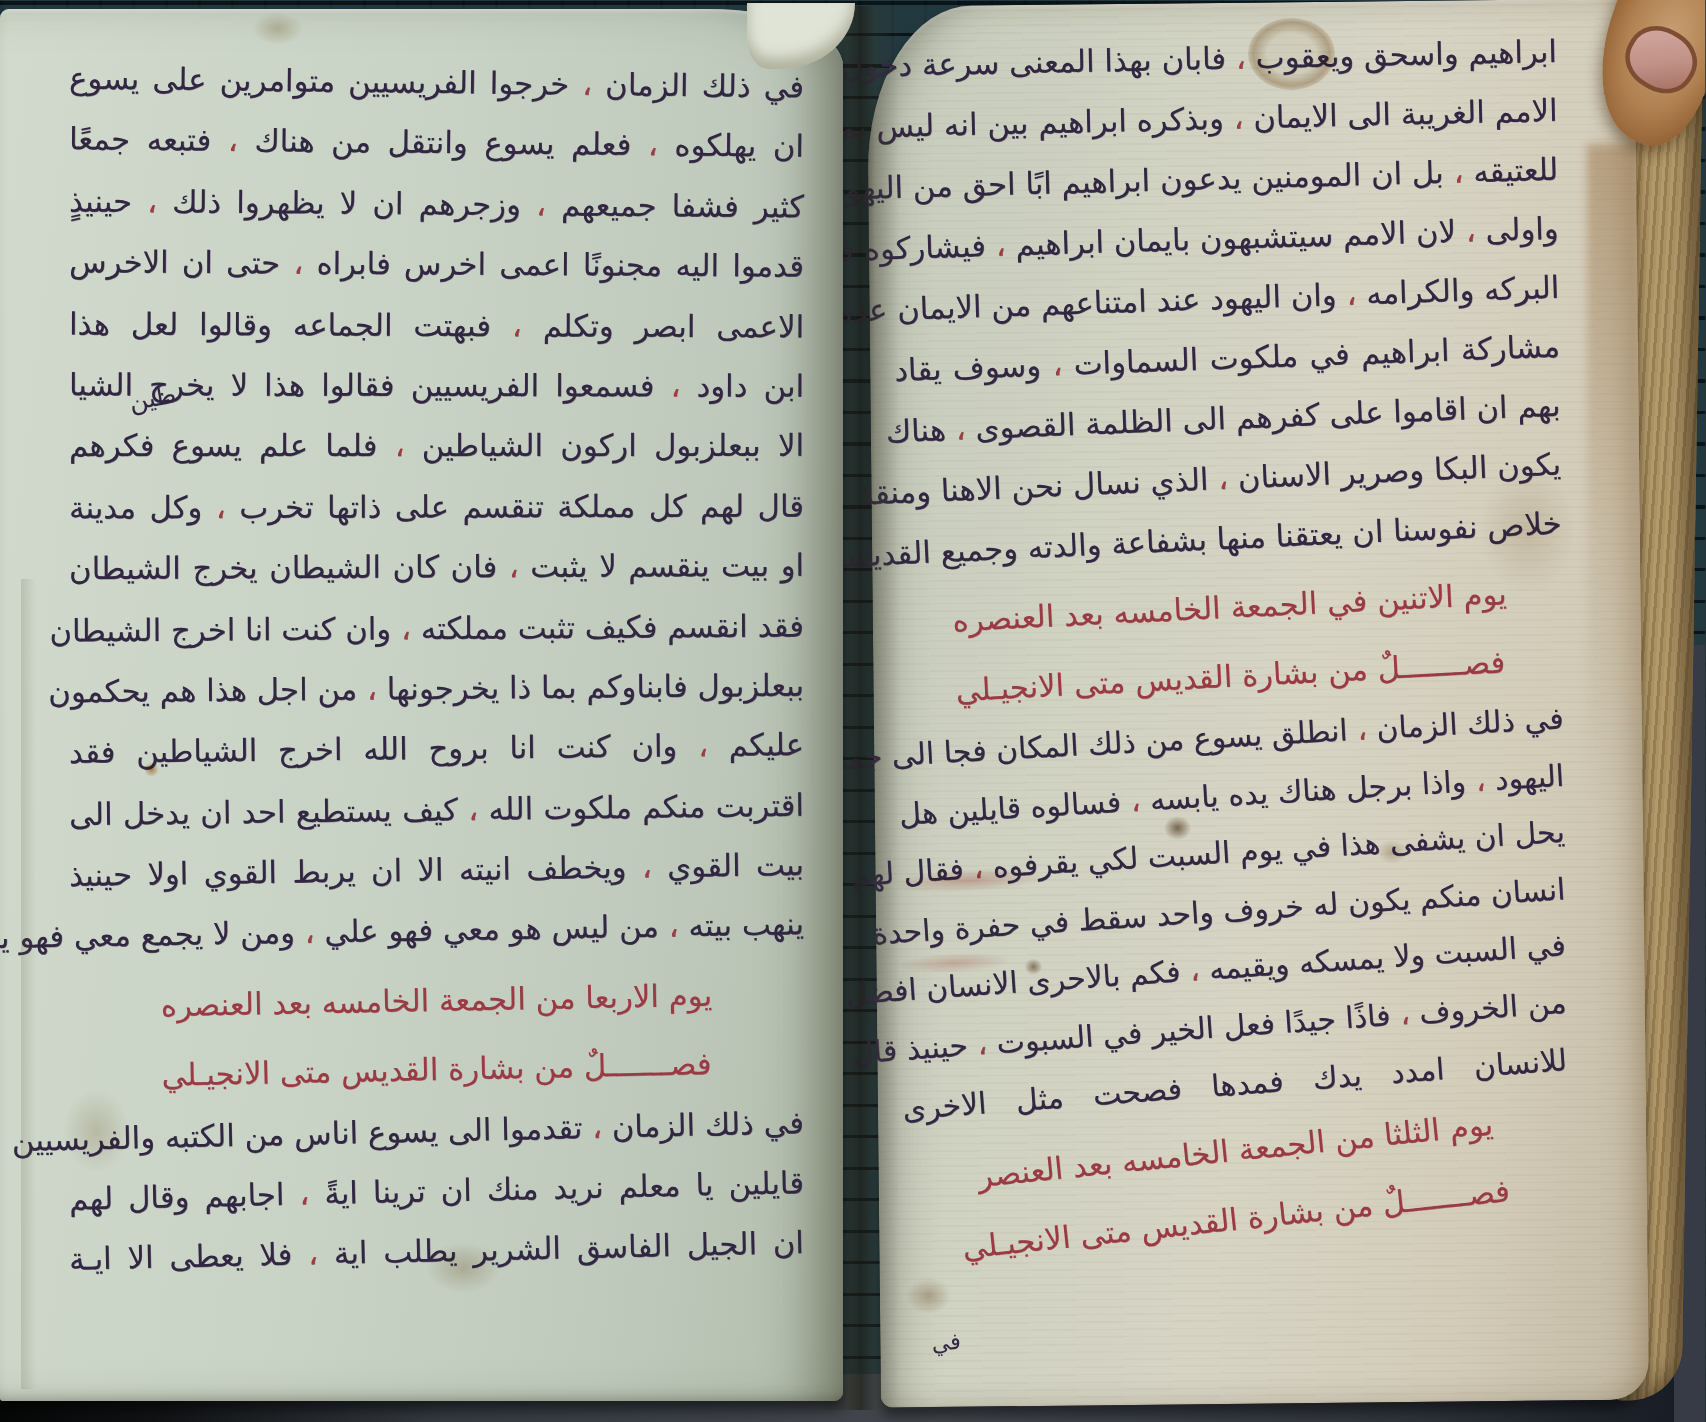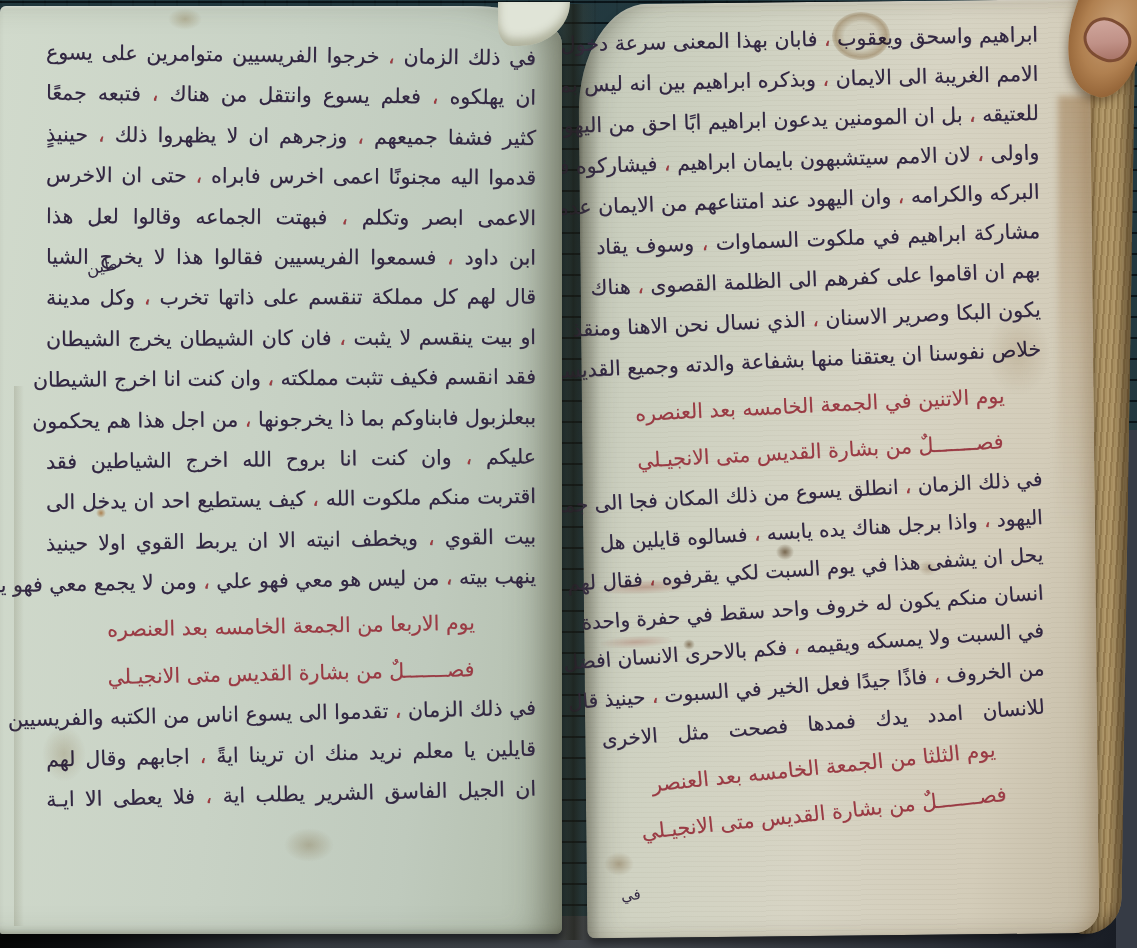--- a/index.html
+++ b/index.html
@@ -135,20 +135,21 @@
   <div class="gutter"></div>
 
   <div class="page page-left">
     <div class="col col-left" id="left-col">
         <div class="line" style="transform: rotate(0.7deg);">في ذلك الزمان <span class="rc">،</span> خرجوا الفريسيين متوامرين على يسوع</div>
         <div class="line" style="transform: rotate(0.58deg);">ان يهلكوه <span class="rc">،</span> فعلم يسوع وانتقل من هناك <span class="rc">،</span> فتبعه جمعًا</div>
         <div class="line" style="transform: rotate(0.46deg);">كثير فشفا جميعهم <span class="rc">،</span> وزجرهم ان لا يظهروا ذلك <span class="rc">،</span> حينيذٍ</div>
         <div class="line" style="transform: rotate(0.34deg);">قدموا اليه مجنونًا اعمى اخرس فابراه <span class="rc">،</span> حتى ان الاخرس</div>
         <div class="line" style="transform: rotate(0.22deg);">الاعمى ابصر وتكلم <span class="rc">،</span> فبهتت الجماعه وقالوا لعل هذا</div>
         <div class="line" style="transform: rotate(0.0999999deg);">ابن داود <span class="rc">،</span> فسمعوا الفريسيين فقالوا هذا لا يخرج الشيا</div>
+        <div class="line" style="transform: rotate(-0.02deg);">الا ببعلزبول اركون الشياطين <span class="rc">،</span> فلما علم يسوع فكرهم</div>
         <div class="line" style="transform: rotate(-0.14deg);">قال لهم كل مملكة تنقسم على ذاتها تخرب <span class="rc">،</span> وكل مدينة</div>
         <div class="line" style="transform: rotate(-0.26deg);">او بيت ينقسم لا يثبت <span class="rc">،</span> فان كان الشيطان يخرج الشيطان</div>
         <div class="line" style="transform: rotate(-0.38deg);">فقد انقسم فكيف تثبت مملكته <span class="rc">،</span> وان كنت انا اخرج الشيطان</div>
         <div class="line" style="transform: rotate(-0.5deg);">ببعلزبول فابناوكم بما ذا يخرجونها <span class="rc">،</span> من اجل هذا هم يحكمون</div>
         <div class="line" style="transform: rotate(-0.62deg);">عليكم <span class="rc">،</span> وان كنت انا بروح الله اخرج الشياطين فقد</div>
         <div class="line" style="transform: rotate(-0.74deg);">اقتربت منكم ملكوت الله <span class="rc">،</span> كيف يستطيع احد ان يدخل الى</div>
         <div class="line" style="transform: rotate(-0.86deg);">بيت القوي <span class="rc">،</span> ويخطف انيته الا ان يربط القوي اولا حينيذ</div>
         <div class="line" style="transform: rotate(-0.98deg);">ينهب بيته <span class="rc">،</span> من ليس هو معي فهو علي <span class="rc">،</span> ومن لا يجمع معي فهو يبدد</div>
         <div class="line red" style="transform: rotate(-1.1deg); margin-top: 6px;">يوم الاربعا من الجمعة الخامسه بعد العنصره</div>
         <div class="line red" style="transform: rotate(-1.22deg); margin-top: 6px;">فصـــــــلٌ من بشارة القديس متى الانجيـلي</div>

